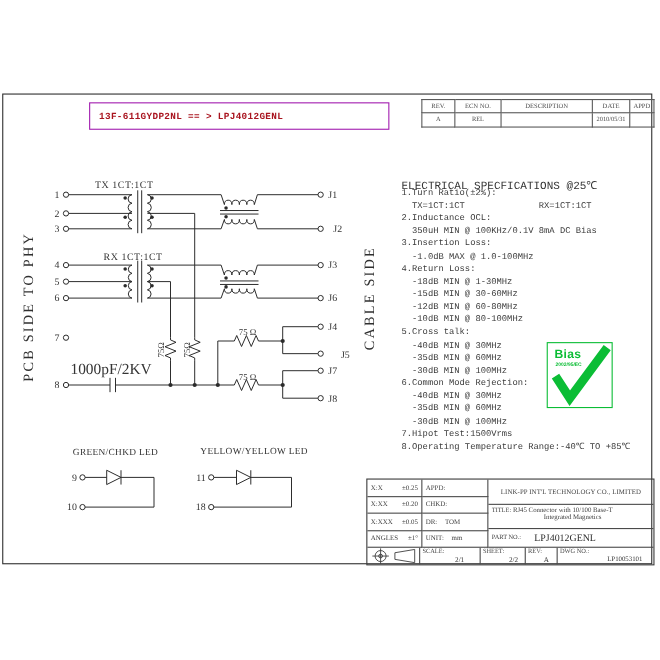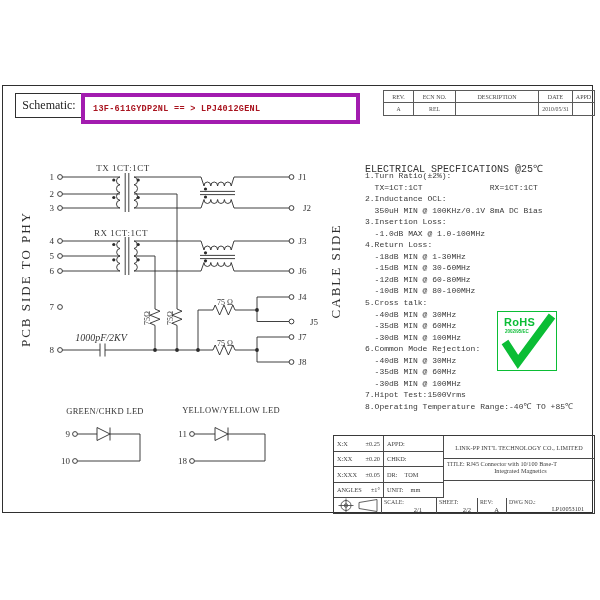--- a/index.html
+++ b/index.html
@@ -7,27 +7,27 @@
         font-family:"Liberation Serif",serif;color:#3b3b3b;}
   .abs{position:absolute;}
   .lbl{position:absolute;white-space:nowrap;color:#343434;transform:translate(-50%,-50%);}
   .lbl.la{transform:translate(0,-50%);}
   .lbl.ra{transform:translate(-100%,-50%);}
   .lbl.rot{transform:translate(-50%,-50%) rotate(-90deg);}
   .pinlbl{font-size:9px;}
   .jacklbl{font-size:9px;font-family:Liberation Serif, serif;}
   .windlbl{font-size:9px;letter-spacing:.5px;}
   .reslbl{font-size:8px;}
-  .caplbl{font-size:10px;font-style:italic;}
+  .caplbl{font-size:14px;}
   .ledlbl{font-size:8.5px;letter-spacing:.3px;}
   .sidelbl{font-size:13px;letter-spacing:2px;color:#2f2f2f;}
   #frame{left:2px;top:85px;width:589px;height:426px;border:1px solid #2f2f2f;}
   #schembox{left:15px;top:93px;width:66px;height:23px;border:1px solid #2f2f2f;
             display:flex;align-items:center;justify-content:center;font-size:12px;color:#222;}
-  #mapbox{left:81px;top:93px;width:263px;height:23px;border:4px solid #a21caf;
+  #mapbox{left:81px;top:93px;width:263px;height:23px;border:1px solid #a21caf;
           display:flex;align-items:center;padding-left:8px;box-sizing:content-box;
           font-family:"Liberation Mono",monospace;font-weight:bold;font-size:8.5px;
           letter-spacing:.3px;color:#a9141f;}
   #revtable{left:383px;top:90px;border-collapse:collapse;}
   #revtable td{border:1px solid #5a5a5a;font-size:6px;color:#4a4a4a;text-align:center;
                padding:0;overflow:hidden;}
   #revtable tr.hd td{height:11px;}
   #revtable tr.dt td{height:12px;font-size:5.8px;}
   #specs-title{position:absolute;left:365px;top:168px;transform:translate(0,-50%);
                font-family:"Liberation Mono","DejaVu Sans Mono",monospace;
@@ -50,23 +50,20 @@
   .stripval{position:absolute;font-size:6.5px;color:#333;}
   svg.layer{position:absolute;left:0;top:0;pointer-events:none;}
 </style>
 </head>
 <body>
 
 <div id="page">
 
   <div id="frame" class="abs"></div>
 
-  <div id="schembox" class="abs">
-    <span>Schematic:</span>
-  </div>
   <div id="mapbox" class="abs">
     <span>13F-611GYDP2NL == &gt; LPJ4012GENL</span>
   </div>
 
   <table id="revtable" class="abs">
     <tbody>
         <tr class="hd">
       <td style="width:29px">REV.</td>
       <td style="width:41px">ECN NO.</td>
       <td style="width:82px">DESCRIPTION</td>
@@ -184,21 +181,21 @@
       <circle cx="155" cy="350" r="1.9"></circle>
         <circle cx="177" cy="350" r="1.9"></circle>
       <circle cx="198" cy="350" r="1.9"></circle>
         <circle cx="257" cy="350" r="1.9"></circle>
       <circle cx="257" cy="310" r="1.9"></circle>
     </g>
 
     <polyline points="505,342 518,362 552,316" fill="none" stroke="#0bbd35" stroke-width="8"></polyline>
   </svg>
 
-  <span class="lbl windlbl" style="left:123px;top:168px">TX 1CT:1CT</span>
+  <span class="lbl windlbl" style="left:113px;top:168px">TX 1CT:1CT</span>
   <span class="lbl windlbl" style="left:121px;top:233px">RX 1CT:1CT</span>
 
   <span class="lbl ra pinlbl" style="left:54px;top:177px">1</span>
   <span class="lbl ra pinlbl" style="left:54px;top:194px">2</span>
   <span class="lbl ra pinlbl" style="left:54px;top:208px">3</span>
   <span class="lbl ra pinlbl" style="left:54px;top:241px">4</span>
   <span class="lbl ra pinlbl" style="left:54px;top:256px">5</span>
   <span class="lbl ra pinlbl" style="left:54px;top:271px">6</span>
   <span class="lbl ra pinlbl" style="left:54px;top:307px">7</span>
   <span class="lbl ra pinlbl" style="left:54px;top:350px">8</span>
@@ -225,21 +222,21 @@
   <span class="lbl ledlbl" style="left:105px;top:411px">GREEN/CHKD LED</span>
   <span class="lbl ledlbl" style="left:231px;top:409.5px">YELLOW/YELLOW LED</span>
 
   <span class="lbl rot sidelbl" style="left:26px;top:279px">PCB SIDE TO PHY</span>
   <span class="lbl rot sidelbl" style="left:336px;top:271px">CABLE SIDE</span>
 
   <div id="specs-title">ELECTRICAL SPECFICATIONS @25℃</div>
   <div id="specs-lines"><div>1.Turn Ratio(±2%):</div><div>  TX=1CT:1CT              RX=1CT:1CT</div><div>2.Inductance OCL:</div><div>  350uH MIN @ 100KHz/0.1V 8mA DC Bias</div><div>3.Insertion Loss:</div><div>  -1.0dB MAX @ 1.0-100MHz</div><div>4.Return Loss:</div><div>  -18dB MIN @ 1-30MHz</div><div>  -15dB MIN @ 30-60MHz</div><div>  -12dB MIN @ 60-80MHz</div><div>  -10dB MIN @ 80-100MHz</div><div>5.Cross talk:</div><div>  -40dB MIN @ 30MHz</div><div>  -35dB MIN @ 60MHz</div><div>  -30dB MIN @ 100MHz</div><div>6.Common Mode Rejection:</div><div>  -40dB MIN @ 30MHz</div><div>  -35dB MIN @ 60MHz</div><div>  -30dB MIN @ 100MHz</div><div>7.Hipot Test:1500Vrms</div><div>8.Operating Temperature Range:-40℃ TO +85℃</div></div>
 
   <div id="rohs" class="abs">
-    <span class="r1">RoHS</span>
+    <span class="r1">Bias</span>
     <span class="r2">2002/95/EC</span>
   </div>
 
   <div id="tblock" class="abs">
 
     <div class="tc tolc bR bB" style="left:0;top:0;width:50px;height:15.5px">
       <span>X:X</span>
       <span>±0.25</span>
     </div>
     <div class="tc tolc bR bB" style="left:0;top:15.5px;width:50px;height:15.5px">
@@ -274,20 +271,24 @@
 
     <div class="tc bB" style="left:110px;top:0;width:150px;height:23px;justify-content:center;font-size:6.2px;letter-spacing:.1px;padding:0 2px;text-align:center">
       <span>LINK-PP INT'L TECHNOLOGY CO., LIMITED</span>
     </div>
     <div class="tc bB" style="left:110px;top:23px;width:150px;height:22px;display:block;padding:1px 0 0 3px">
       <div style="font-size:6.2px;white-space:nowrap;overflow:hidden">
         <span style="font-size:5.8px">TITLE:</span>
         <span>RJ45 Connector with 10/100 Base-T</span>
       </div>
       <div style="font-size:6.2px;text-align:center">Integrated Magnetics</div>
+    </div>
+    <div class="tc bB" style="left:110px;top:45px;width:150px;height:17px;padding:0 3px">
+      <span style="font-size:5.8px">PART NO.:</span>
+      <span style="font-size:9px;margin-left:12px;color:#2f2f2f">LPJ4012GENL</span>
     </div>
 
     <div class="tc bR" style="left:0;top:62px;width:48px;height:15px;justify-content:center">
       <svg width="46" height="15" viewBox="0 0 46 15">
         <g stroke="#3a3a3a" stroke-width="0.8" fill="none">
           <circle cx="11" cy="7.5" r="5"></circle>
           <circle cx="11" cy="7.5" r="1.7"></circle>
           <path d="M3.5,7.5H18.5 M11,0.5V14.5"></path>
           <path d="M24,4.5 L42,1.5 L42,13.5 L24,10.5 Z"></path>
         </g>

